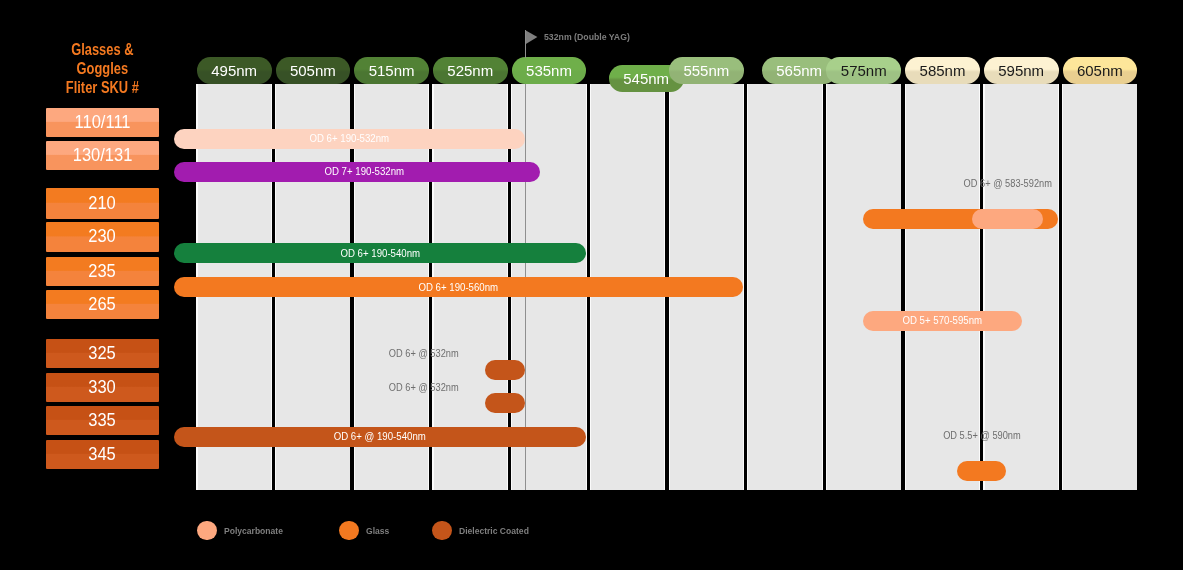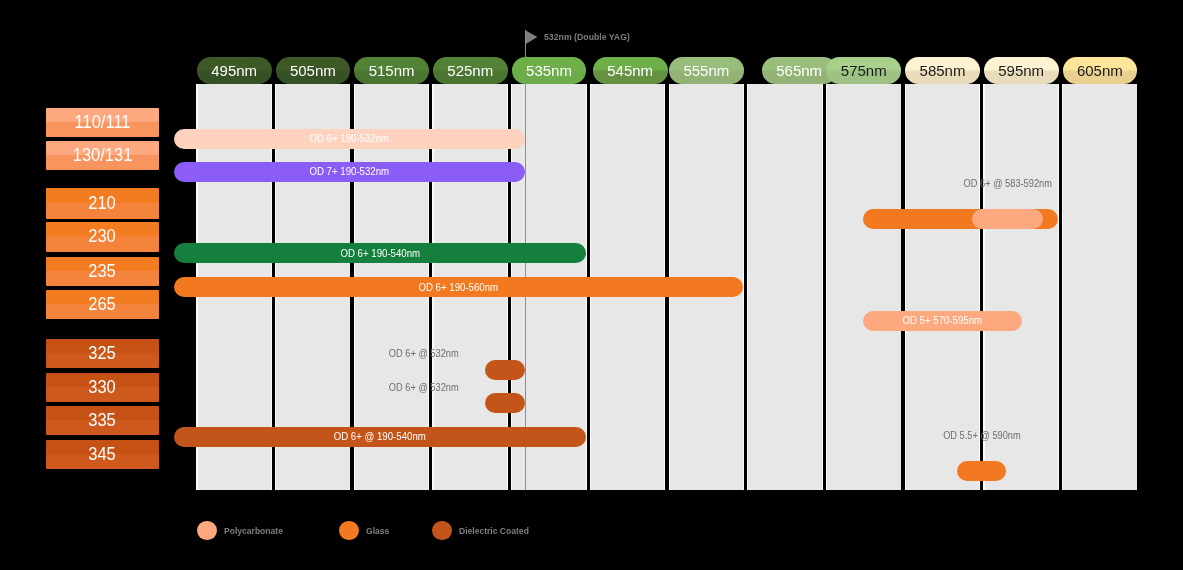--- a/index.html
+++ b/index.html
@@ -58,20 +58,25 @@
   .lg-dot{width:19.5px;height:19.5px;border-radius:50%;flex:none;}
   .lg-text{margin-left:7.5px;color:#7F7F7F;font-size:9px;font-weight:bold;
            letter-spacing:0px;white-space:nowrap;display:inline-block;
            transform:scaleX(0.95);transform-origin:left center;}
 </style>
 </head>
 <body>
 
 <div id="stage" data-name="chart-root">
 
+  <div id="sku-title" data-name="chart-title">
+    <div data-name="title-line-1">Glasses &amp;</div>
+    <div data-name="title-line-2">Goggles</div>
+    <div data-name="title-line-3">Fliter SKU #</div>
+  </div>
 
   <div id="sku-boxes" data-name="sku-label-column">
       <div class="sku-box" data-name="sku-label-box" style="top: 108px; height: 29.2px; background: linear-gradient(rgb(253, 168, 127) 0%, rgb(253, 168, 127) 46%, rgb(248, 148, 93) 50%, rgb(248, 148, 93) 100%);">
         <div class="txt" data-name="sku-label-text">
           <span data-name="sku-number">110/111</span>
         </div>
       </div>
       <div class="sku-box" data-name="sku-label-box" style="top: 141.1px; height: 29.2px; background: linear-gradient(rgb(253, 168, 127) 0%, rgb(253, 168, 127) 46%, rgb(248, 148, 93) 50%, rgb(248, 148, 93) 100%);">
         <div class="txt" data-name="sku-label-text">
           <span data-name="sku-number">130/131</span>
@@ -149,21 +154,21 @@
         <div class="divider" data-name="column-divider" style="left: 942.65px;"></div>
       </div>
     <div id="headband" data-name="pill-row-background"></div>
     <div id="flag" data-name="laser-marker">
         <div data-name="marker-line" style="position:absolute;left:329.79px;top:0px;width:1.6px;height:433px;background:#8f8f8f;"></div>
       </div>
     <div id="bars" data-name="filter-bars">
         <div class="bar" data-name="filter-bar" style="left: -20.55px; width: 350.303px; top: 55.6px; background: rgb(253, 211, 192);">
           <span class="blabel" data-name="filter-bar-label">OD 6+ 190-532nm</span>
         </div>
-        <div class="bar" data-name="filter-bar" style="left: -20.55px; width: 350.303px; top: 88.7px; background: #8b5cf6;">
+        <div class="bar" data-name="filter-bar" style="left: -20.55px; width: 350.303px; top: 88.7px; background: #a21caf; padding-left: 15px;">
           <span class="blabel" data-name="filter-bar-label">OD 7+ 190-532nm</span>
         </div>
         <div class="bar" data-name="filter-bar" style="left: 668.32px; width: 195.176px; top: 135.8px; background: rgb(243, 121, 32);"></div>
         <div class="bar" data-name="filter-bar" style="left: 777.635px; width: 70.9087px; top: 135.8px; background: rgb(253, 168, 127);"></div>
         <div class="outlabel" data-name="filter-bar-outside-label" style="left: 777.635px; width: 70.9087px; justify-content: center; top: 116.8px; text-align: right;">
           <span data-name="filter-bar-outside-label-text">OD 6+ @ 583-592nm</span>
         </div>
         <div class="bar" data-name="filter-bar" style="left: -20.55px; width: 412.161px; top: 170px; background: #15803d;">
           <span class="blabel" data-name="filter-bar-label">OD 6+ 190-540nm</span>
         </div>
@@ -198,21 +203,21 @@
         </div>
         <div class="pill" data-name="wavelength-pill-515" style="left: 159.4px; width: 74.7px; background: linear-gradient(rgb(82, 130, 53) 0%, rgb(82, 130, 53) 45%, rgb(75, 118, 50) 55%, rgb(75, 118, 50) 100%); color: rgb(255, 255, 255);">
           <span data-name="wavelength-pill-label">515nm</span>
         </div>
         <div class="pill" data-name="wavelength-pill-525" style="left: 238.1px; width: 74.7px; background: linear-gradient(rgb(82, 130, 53) 0%, rgb(82, 130, 53) 45%, rgb(75, 118, 50) 55%, rgb(75, 118, 50) 100%); color: rgb(255, 255, 255);">
           <span data-name="wavelength-pill-label">525nm</span>
         </div>
         <div class="pill" data-name="wavelength-pill-535" style="left: 316.8px; width: 74.7px; background: linear-gradient(rgb(111, 175, 74) 0%, rgb(111, 175, 74) 45%, rgb(108, 172, 74) 55%, rgb(108, 172, 74) 100%); color: rgb(255, 255, 255);">
           <span data-name="wavelength-pill-label">535nm</span>
         </div>
-        <div class="pill" data-name="wavelength-pill-545" style="left: 398px; width: 74.7px; background: linear-gradient(rgb(111, 175, 74) 0%, rgb(111, 175, 74) 45%, rgb(101, 146, 65) 55%, rgb(101, 146, 65) 100%); color: rgb(255, 255, 255);">
+        <div class="pill" data-name="wavelength-pill-545" style="left: 414px; width: 74.7px; background: linear-gradient(rgb(111, 175, 74) 0%, rgb(111, 175, 74) 45%, rgb(101, 146, 65) 55%, rgb(101, 146, 65) 100%); color: rgb(255, 255, 255); margin-top: 8px;">
           <span data-name="wavelength-pill-label">545nm</span>
         </div>
         <div class="pill" data-name="wavelength-pill-555" style="left: 474.2px; width: 74.7px; background: linear-gradient(rgb(153, 190, 124) 0%, rgb(153, 190, 124) 45%, rgb(146, 179, 117) 55%, rgb(146, 179, 117) 100%); color: rgb(255, 255, 255);">
           <span data-name="wavelength-pill-label">555nm</span>
         </div>
         <div class="pill" data-name="wavelength-pill-565" style="left: 567px; width: 74.7px; background: linear-gradient(rgb(153, 190, 124) 0%, rgb(153, 190, 124) 45%, rgb(146, 179, 117) 55%, rgb(146, 179, 117) 100%); color: rgb(255, 255, 255);">
           <span data-name="wavelength-pill-label">565nm</span>
         </div>
         <div class="pill" data-name="wavelength-pill-575" style="left: 631.6px; width: 74.7px; background: linear-gradient(rgb(168, 208, 139) 0%, rgb(168, 208, 139) 45%, rgb(158, 194, 132) 55%, rgb(158, 194, 132) 100%); color: rgb(26, 26, 26);">
           <span data-name="wavelength-pill-label">575nm</span>

